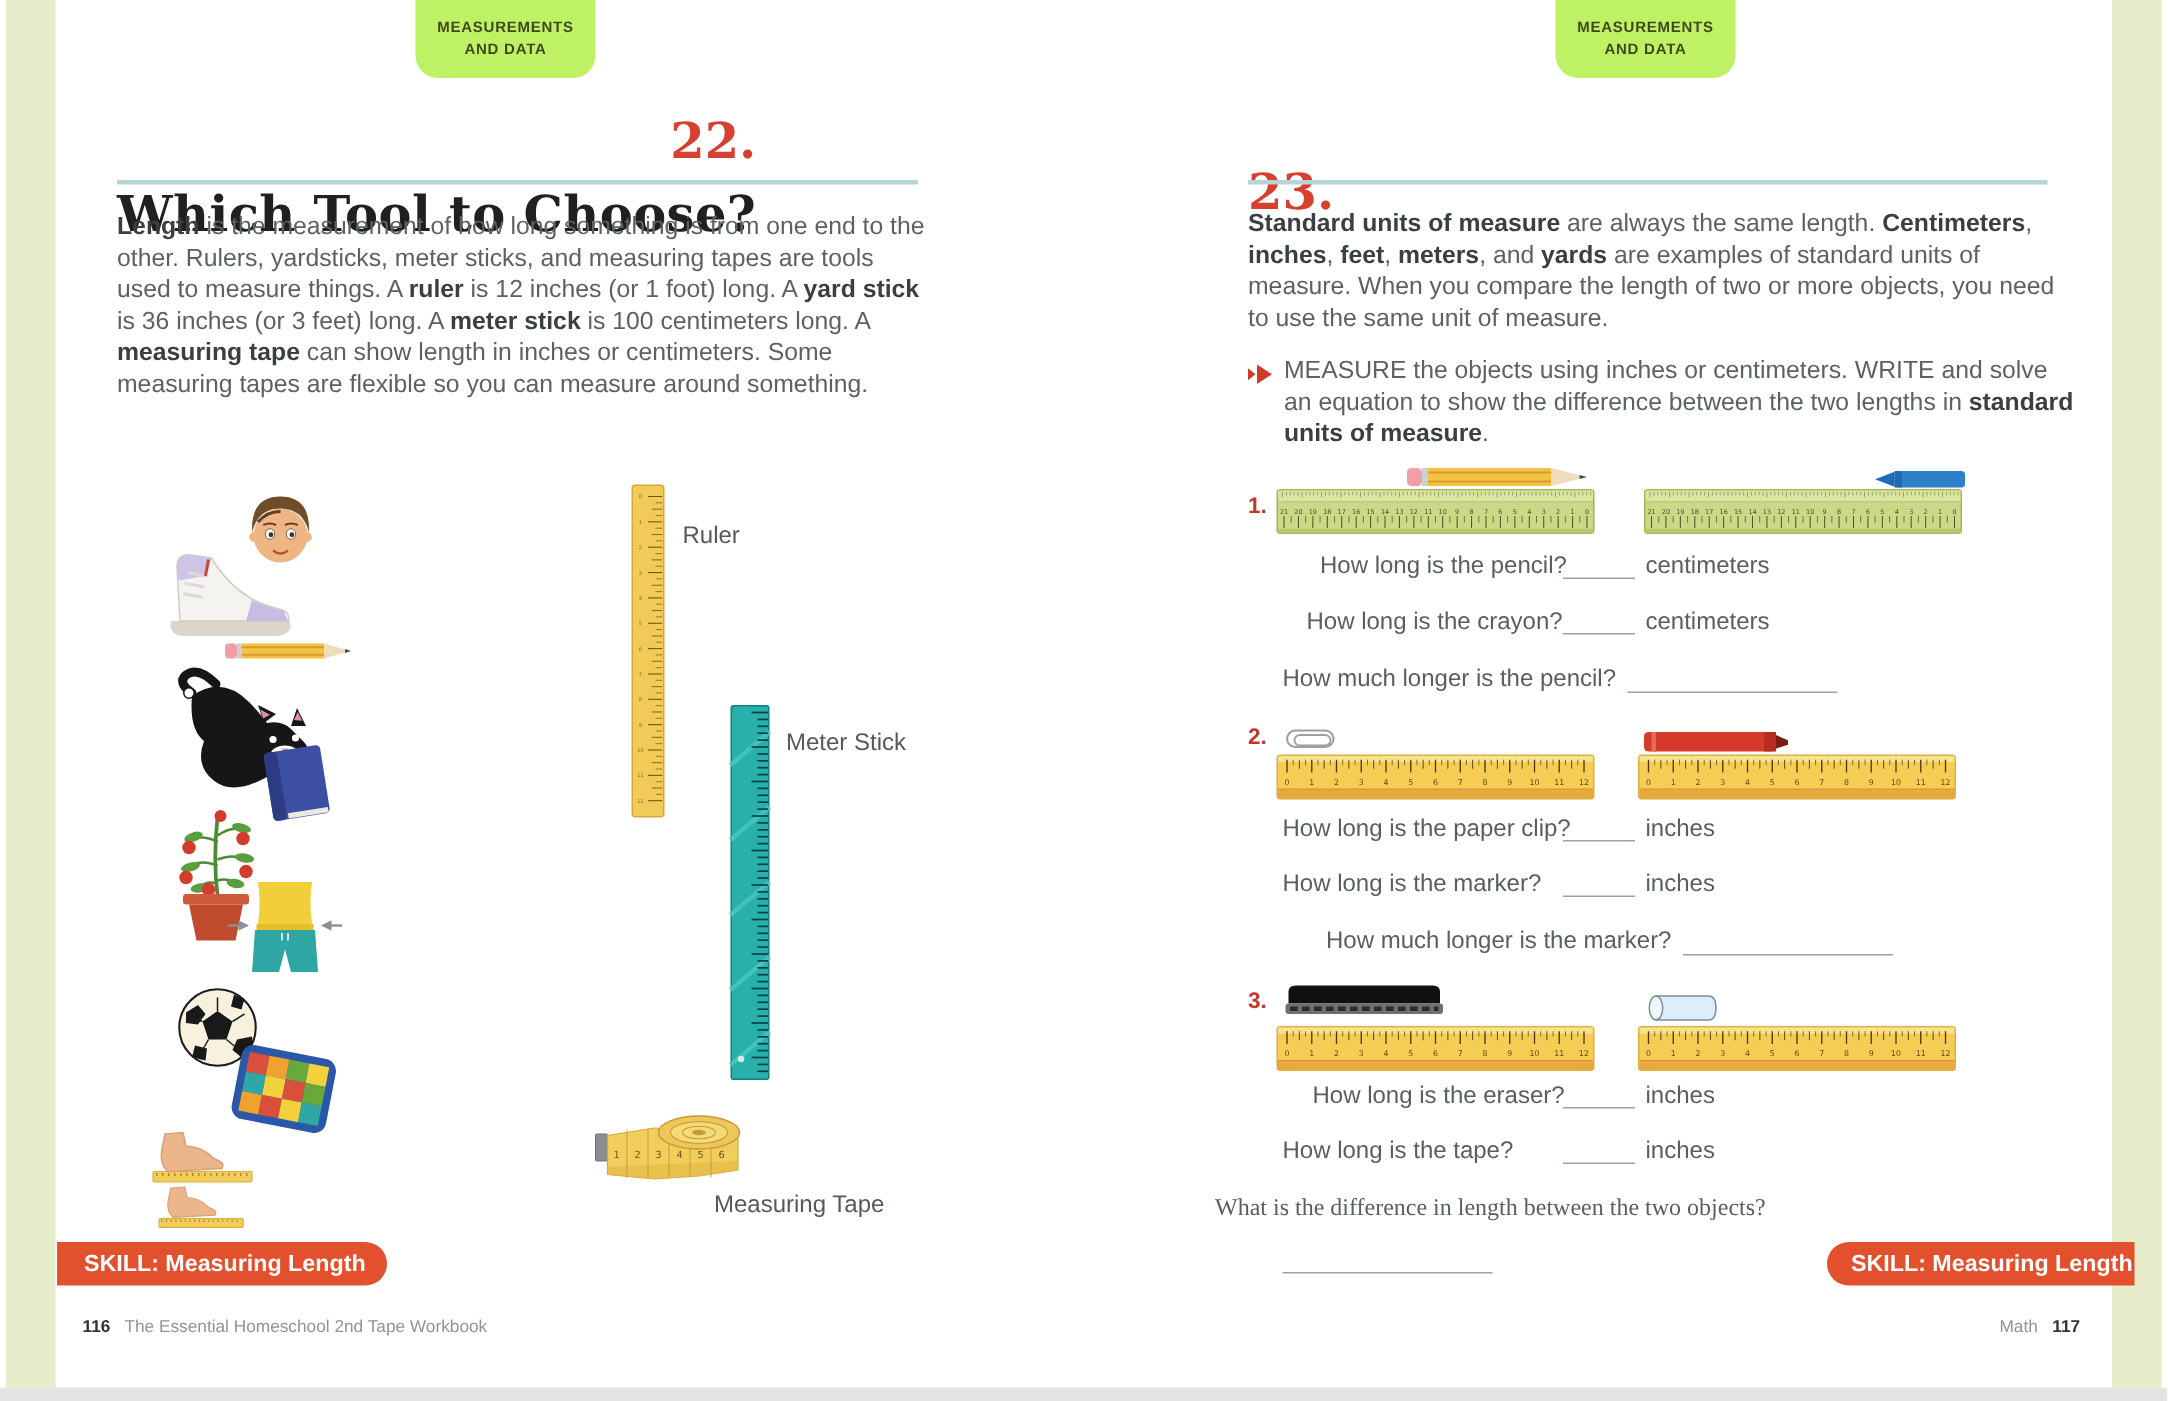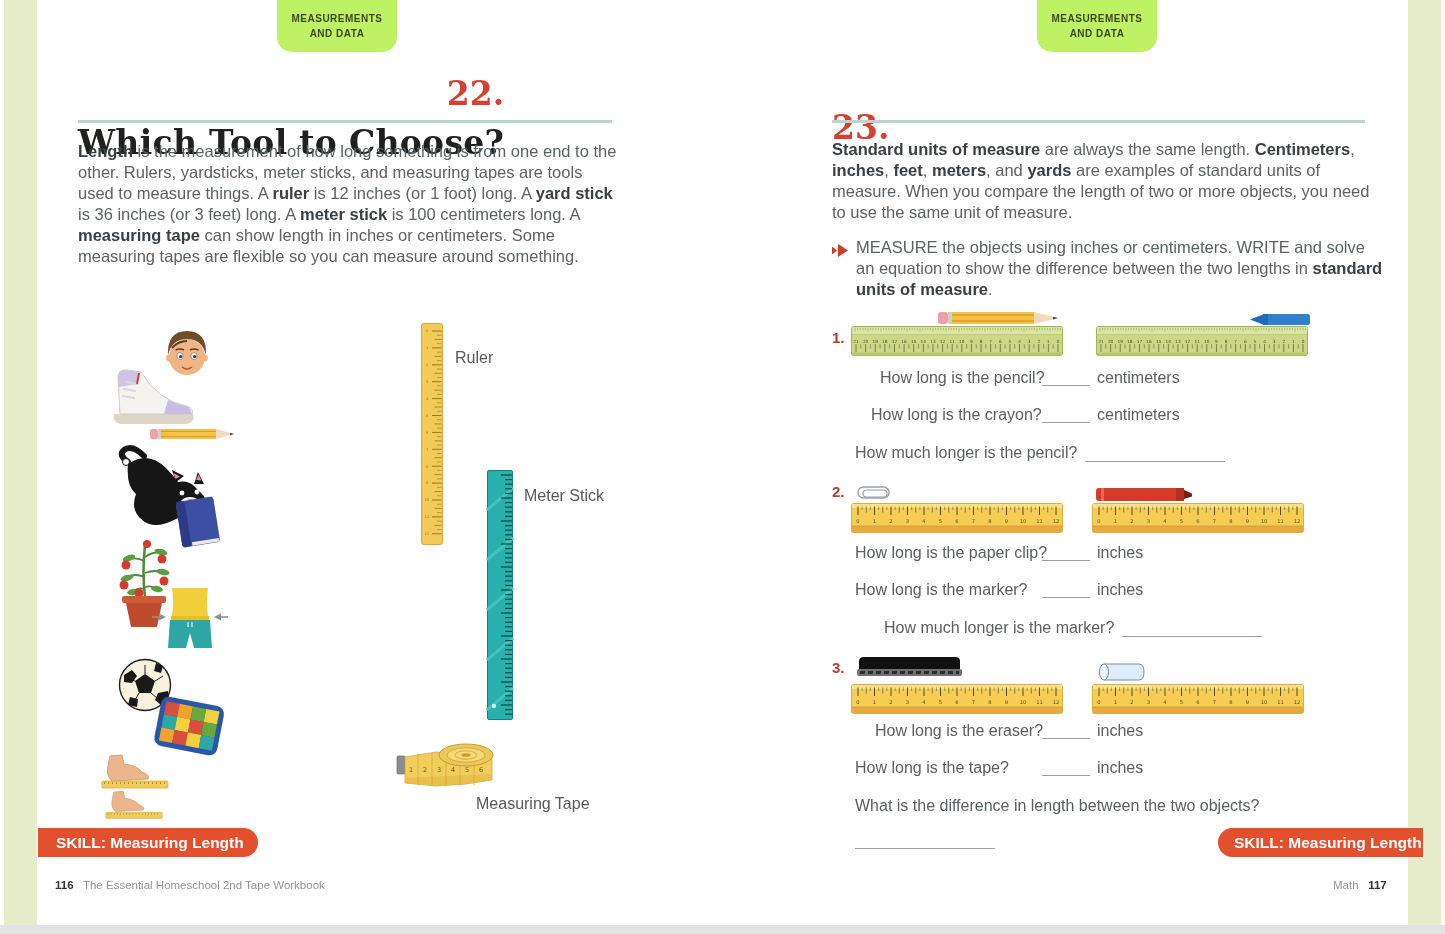--- a/index.html
+++ b/index.html
@@ -995,21 +995,21 @@
       <line x1="200.875" y1="3.5" x2="200.875" y2="7" stroke="#4a3a10" stroke-width="0.45"></line>
       <line x1="205" y1="3.5" x2="205" y2="12" stroke="#4a3a10" stroke-width="0.9"></line>
       <text x="205" y="20" font-size="5.2" fill="#5d4a13" text-anchor="middle" font-family="&quot;DejaVu Sans&quot;,sans-serif">12</text>
     </svg>
   <span class="qtext" style="left:855px;top:722px;margin-left:20px;">How long is the eraser?</span>
   <span class="blank" style="left:1042px;top:723px;width:48px;height:15px;"></span>
   <span class="qtext" style="left:1097px;top:722px;">inches</span>
   <span class="qtext" style="left:855px;top:759px;">How long is the tape?</span>
   <span class="blank" style="left:1042px;top:760px;width:48px;height:15px;"></span>
   <span class="qtext" style="left:1097px;top:759px;">inches</span>
-  <span class="qtext" style="left:855px;top:797px;">What is the difference in length between the two objects?</span>
+  <span class="qtext" style="left:810px;top:797px;font-family:Liberation Serif, serif;">What is the difference in length between the two objects?</span>
   <span class="blank" style="left:855px;top:832px;width:140px;height:16px;"></span>
 
   <div class="skill right">
     <span>SKILL: Measuring Length</span>
   </div>
   <div class="foot" style="left:1333px;">
     <span>Math</span>&nbsp;&nbsp;
     <span class="pg">117</span>
   </div>
 

